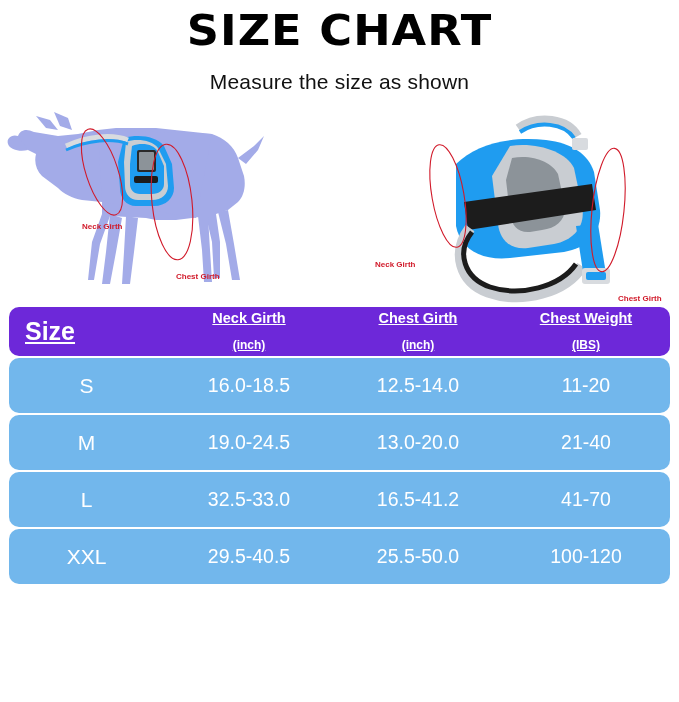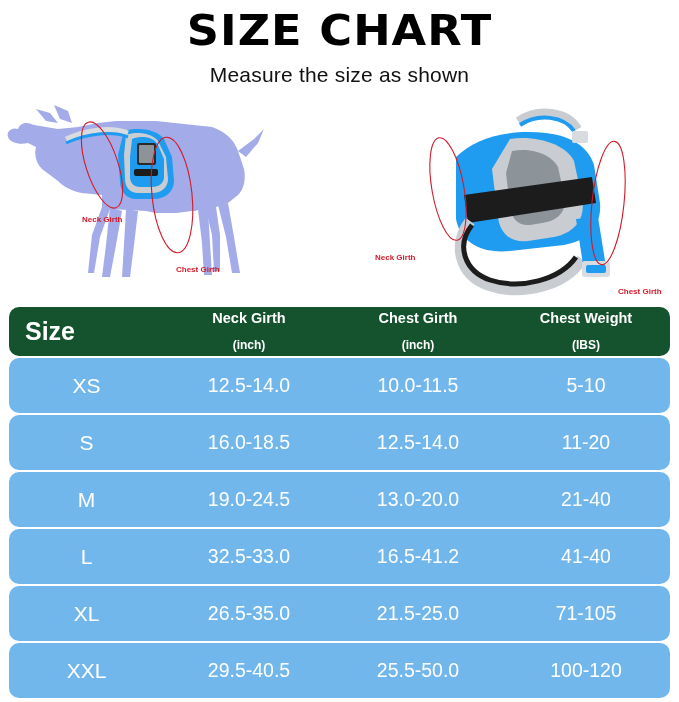--- a/index.html
+++ b/index.html
@@ -26,21 +26,21 @@
     letter-spacing: 1px;
     color: #000;
     margin: 8px 0 0 0;
     line-height: 1.05;
     transform: scaleX(1.04);
   }
   .subtitle {
     text-align: center;
     font-size: 21px;
     color: #111;
-    margin-top: 10px;
+    margin-top: 17px;
     letter-spacing: 0.2px;
   }
 
   
   .illus {
     position: relative;
     height: 218px;
     margin-top: 8px;
   }
   .illus svg { display: block; }
@@ -67,24 +67,25 @@
     width: 661px;
     border-collapse: separate;
     border-spacing: 0 2px;
     table-layout: fixed;
   }
   .table td, .table th {
     border: none;
     padding: 0;
   }
   .hrow th {
-    background: #14532d;
+    background: #6d28d9;
     height: 49px;
     color: #fff;
     vertical-align: middle;
+    text-decoration: underline;
   }
   .hrow th:first-child { border-top-left-radius: 10px; border-bottom-left-radius: 10px; }
   .hrow th:last-child { border-top-right-radius: 10px; border-bottom-right-radius: 10px; }
   .h-size {
     font-size: 25px;
     font-weight: bold;
     text-align: left;
     padding-left: 16px !important;
   }
   .h-col {
@@ -231,48 +232,36 @@
           <span class="unit">(inch)</span>
         </th>
         <th class="h-col">
           <span>Chest Weight</span>
           <span class="unit">(IBS)</span>
         </th>
       </tr>
     </thead>
     <tbody>
       <tr class="drow">
-        <td class="c-size">XS</td>
-        <td>12.5-14.0</td>
-        <td>10.0-11.5</td>
-        <td>5-10</td>
-      </tr>
-      <tr class="drow">
         <td class="c-size">S</td>
         <td>16.0-18.5</td>
         <td>12.5-14.0</td>
         <td>11-20</td>
       </tr>
       <tr class="drow">
         <td class="c-size">M</td>
         <td>19.0-24.5</td>
         <td>13.0-20.0</td>
         <td>21-40</td>
       </tr>
       <tr class="drow">
         <td class="c-size">L</td>
         <td>32.5-33.0</td>
         <td>16.5-41.2</td>
-        <td>41-40</td>
-      </tr>
-      <tr class="drow">
-        <td class="c-size">XL</td>
-        <td>26.5-35.0</td>
-        <td>21.5-25.0</td>
-        <td>71-105</td>
+        <td>41-70</td>
       </tr>
       <tr class="drow">
         <td class="c-size">XXL</td>
         <td>29.5-40.5</td>
         <td>25.5-50.0</td>
         <td>100-120</td>
       </tr>
     </tbody>
   </table>
 

